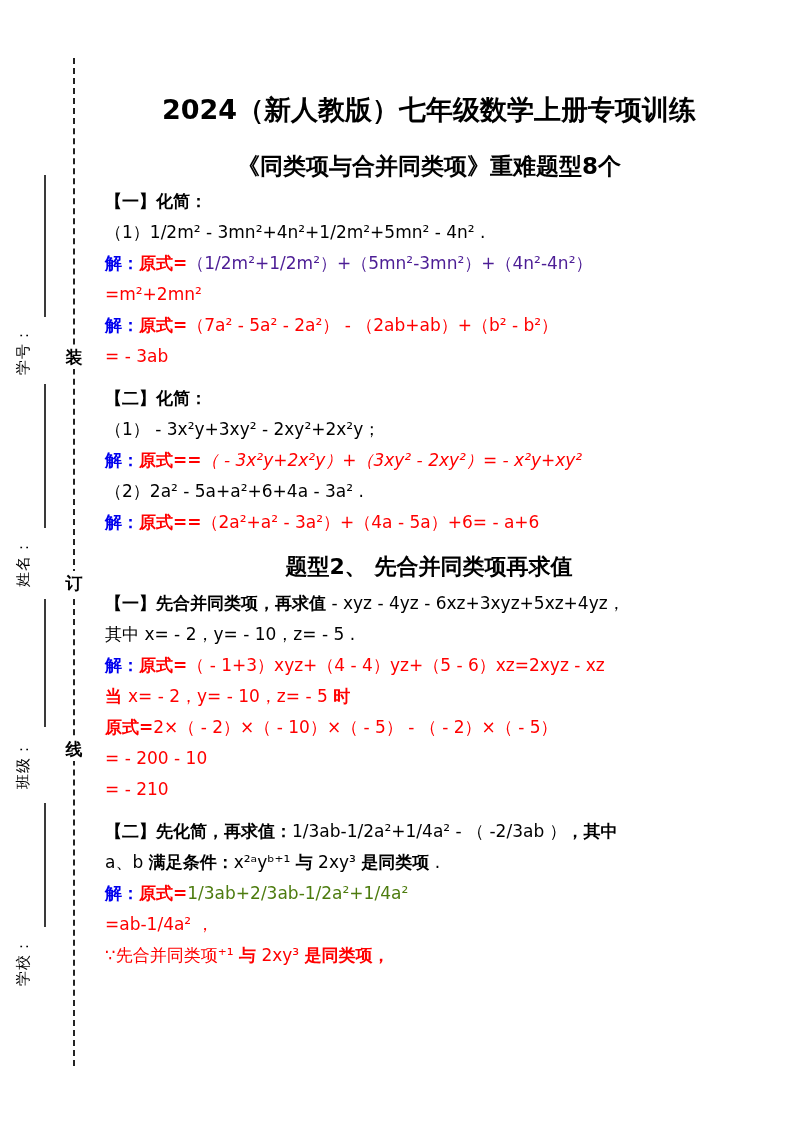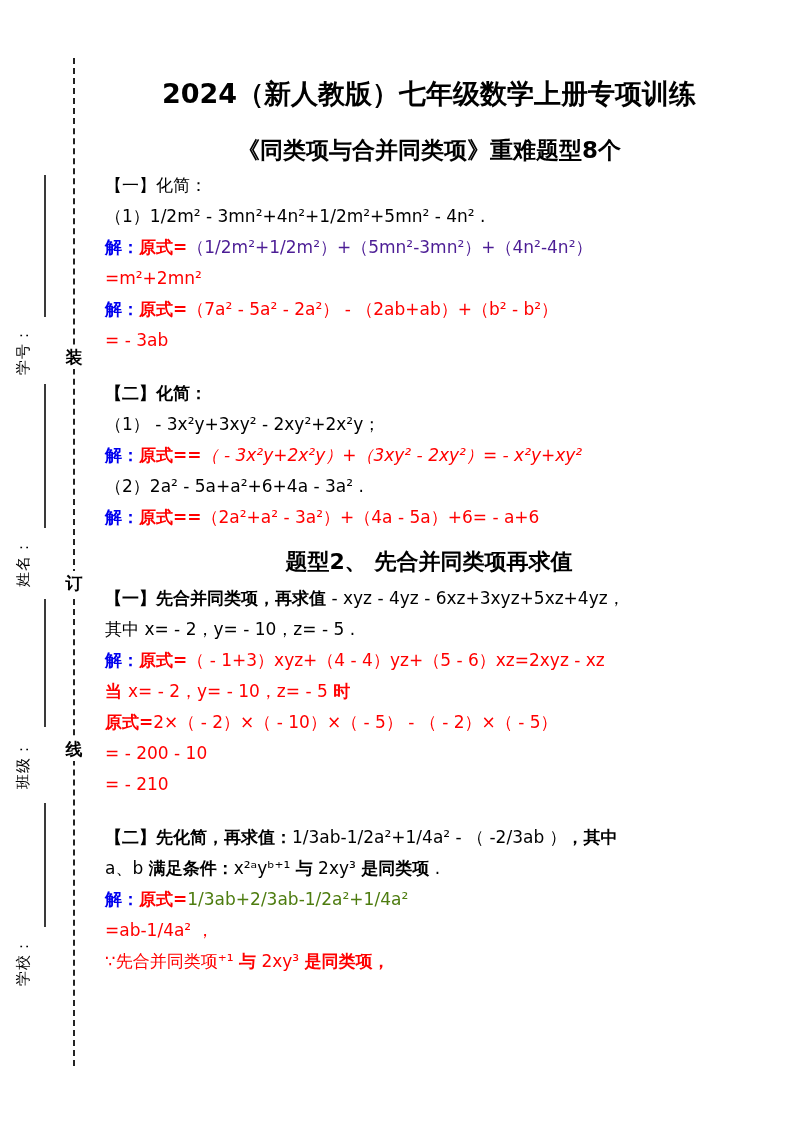--- a/index.html
+++ b/index.html
@@ -25,28 +25,28 @@
     position:absolute;left:44px;width:2px;background:#3a3a3a;
   }
   .mlabel{
     position:absolute;left:-8px;width:62px;text-align:center;
     font-size:15px;line-height:20px;letter-spacing:1px;
     transform:rotate(-90deg);
     white-space:nowrap;
   }
   
   .content{
-    position:absolute;left:105px;top:76px;width:648px;
+    position:absolute;left:105px;top:92px;width:648px;
   }
   .line{font-size:17px;line-height:31px;white-space:nowrap;}
   .t1{font-size:27px;line-height:36px;font-weight:700;text-align:center;margin-bottom:22px;white-space:nowrap;}
   .t2{font-size:23px;line-height:32px;font-weight:700;text-align:center;margin-bottom:4px;white-space:nowrap;}
   .h{font-size:20px;line-height:27px;font-weight:700;text-align:center;margin-bottom:7px;white-space:nowrap;}
   .h2{font-size:22px;line-height:30px;font-weight:700;text-align:center;margin-top:14px;margin-bottom:6px;white-space:nowrap;}
-  .gap-lg{margin-top:22px;}
+  .gap-lg{margin-top:11px;}
 </style>
 </head>
 <body>
 
 <div class="page">
 
   <div class="binding-line"></div>
   <span class="bind-char" style="top:345px">装</span>
   <span class="bind-char" style="top:571px">订</span>
   <span class="bind-char" style="top:737px">线</span>
@@ -57,21 +57,21 @@
   <div class="blank-line" style="top:803px;height:124px"></div>
 
   <span class="mlabel" style="top:341px">学号：</span>
   <span class="mlabel" style="top:553px">姓名：</span>
   <span class="mlabel" style="top:755px">班级：</span>
   <span class="mlabel" style="top:952px">学校：</span>
 
   <div class="content">
       <div class="t1"><span>2024（新人教版）七年级数学上册专项训练</span></div>
       <div class="t2"><span>《同类项与合并同类项》重难题型8个</span></div>
-      <div class="line"><span style="font-weight: 400;">【一】化简：</span></div>
+      <div class="line"><span style="font-weight: 700;">【一】化简：</span></div>
       <div class="line"><span>（1）1/2m² - 3mn²+4n²+1/2m²+5mn² - 4n² .</span></div>
       <div class="line"><span style="color: rgb(0, 0, 238); font-weight: 700;">解：</span><span style="color: rgb(255, 0, 0); font-weight: 700;">原式=</span><span style="color: #4c1d95;">（1/2m²+1/2m²）+（5mn²-3mn²）+（4n²-4n²）</span></div>
       <div class="line"><span style="color: rgb(255, 0, 0);">=m²+2mn²</span></div>
       <div class="line"><span style="color: rgb(0, 0, 238); font-weight: 700;">解：</span><span style="color: rgb(255, 0, 0); font-weight: 700;">原式=</span><span style="color: rgb(255, 0, 0);">（7a² - 5a² - 2a²） - （2ab+ab）+（b² - b²）</span></div>
       <div class="line"><span style="color: rgb(255, 0, 0);">= - 3ab</span></div>
       <div class="line gap-lg"><span style="font-weight: 700;">【二】化简：</span></div>
       <div class="line"><span>（1） - 3x²y+3xy² - 2xy²+2x²y；</span></div>
       <div class="line"><span style="color: rgb(0, 0, 238); font-weight: 700;">解：</span><span style="color: rgb(255, 0, 0); font-weight: 700;">原式==</span><span style="color: rgb(255, 0, 0); font-style: italic;">（ - 3x²y+2x²y）+（3xy² - 2xy²）= - x²y+xy²</span></div>
       <div class="line"><span>（2）2a² - 5a+a²+6+4a - 3a² .</span></div>
       <div class="line"><span style="color: rgb(0, 0, 238); font-weight: 700;">解：</span><span style="color: rgb(255, 0, 0); font-weight: 700;">原式==</span><span style="color: rgb(255, 0, 0);">（2a²+a² - 3a²）+（4a - 5a）+6= - a+6</span></div>

